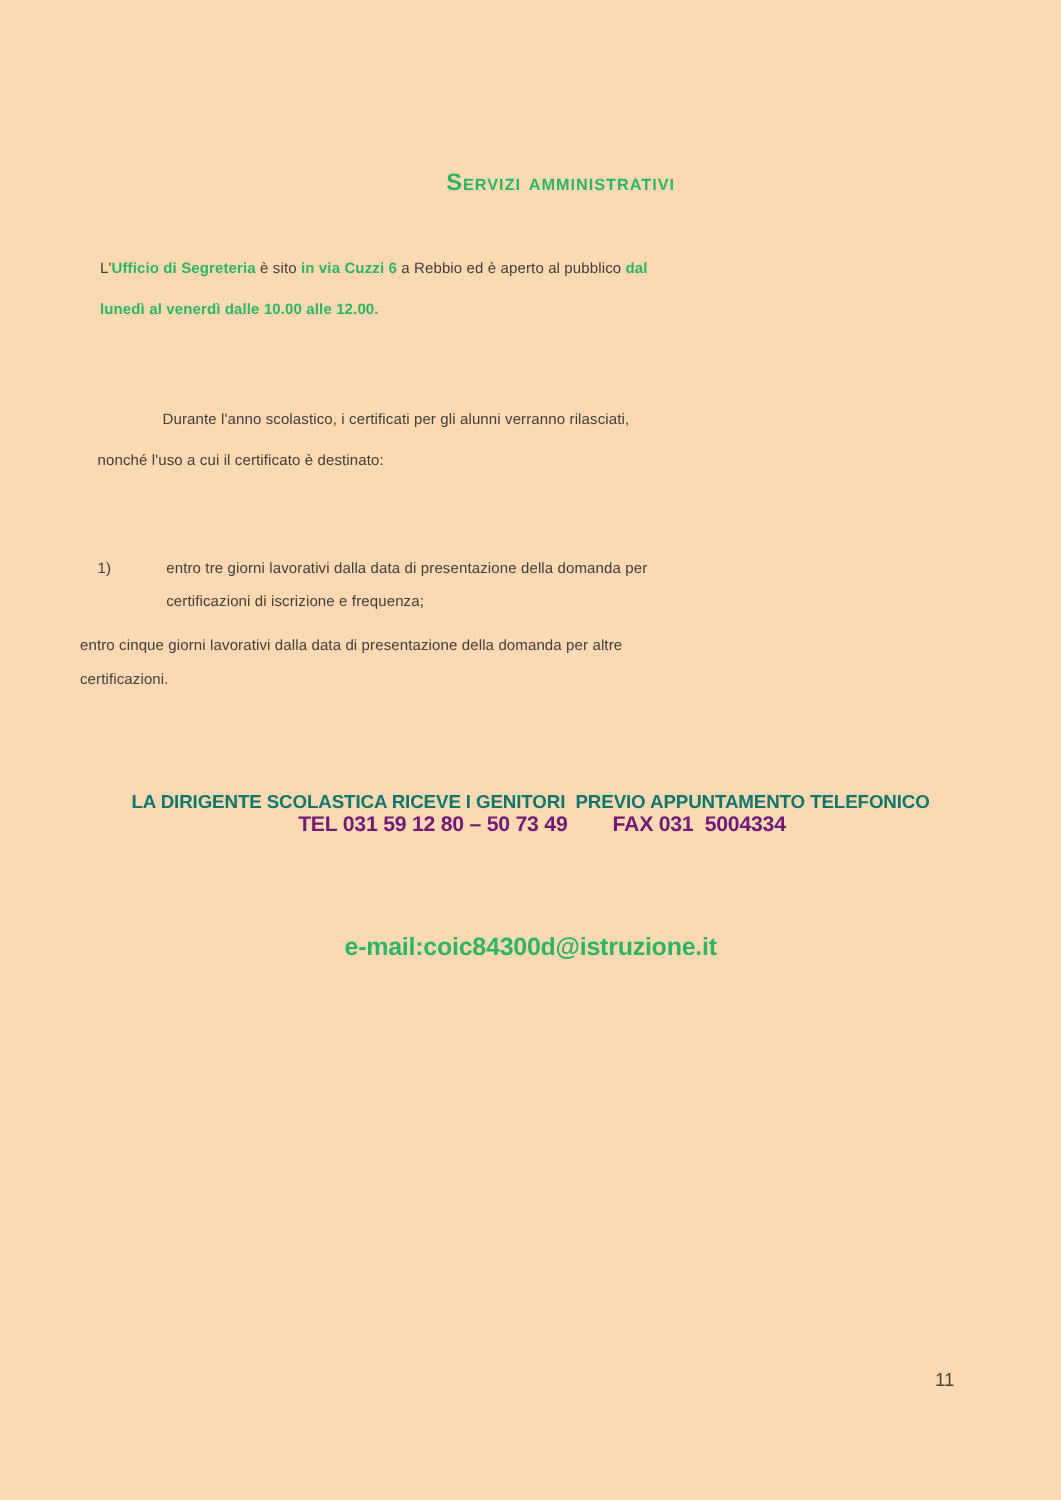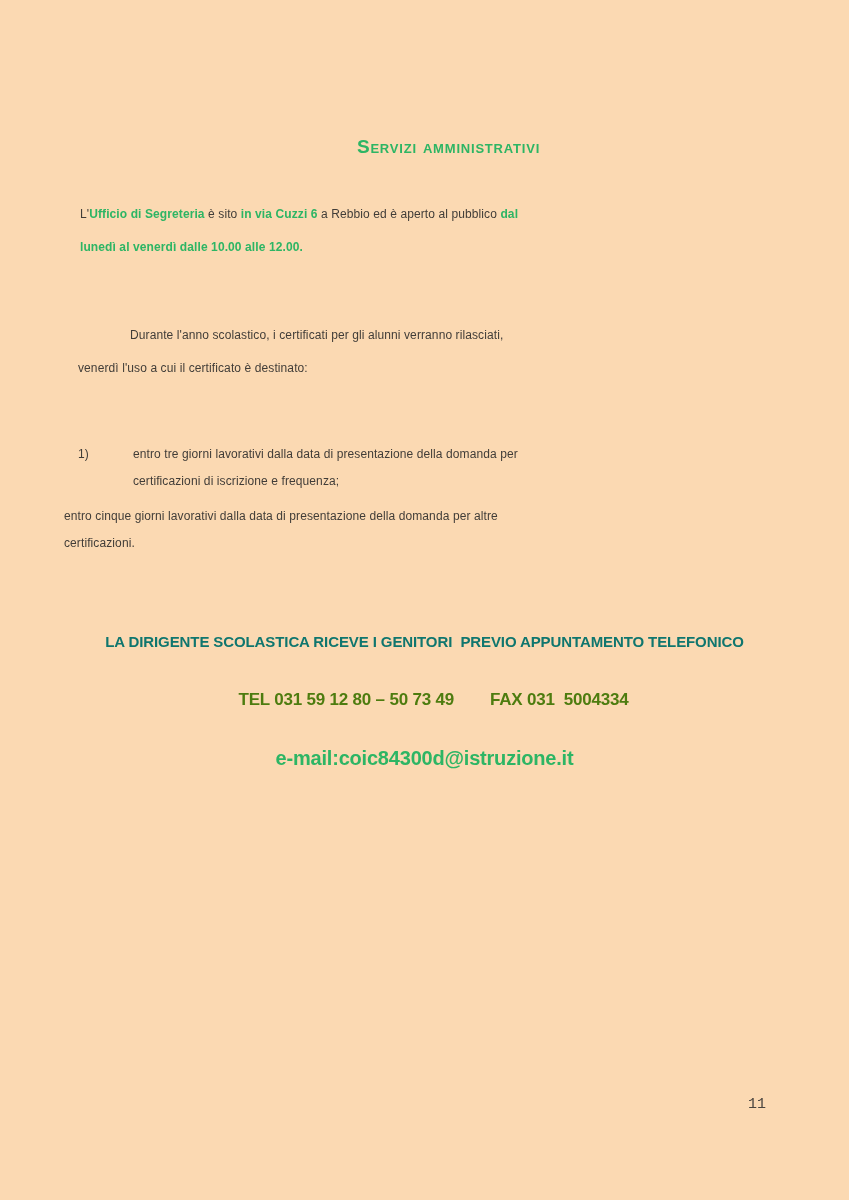--- a/index.html
+++ b/index.html
@@ -75,27 +75,27 @@
     width: 100%;
     text-align: center;
     font-size: 15px;
     font-weight: bold;
     letter-spacing: -0.1px;
     color: #0f766e;
     white-space: pre;
   }
   .tel-line {
     position: absolute;
-    top: 670px;
+    top: 630px;
     left: 0;
     width: 100%;
     text-align: center;
     font-size: 17px;
     font-weight: bold;
-    color: #4d7c0f;
+    color: #701a75;
     white-space: pre;
     letter-spacing: -0.2px;
   }
   .tel-line .tel { margin-right: 36px; }
   .email-line {
     position: absolute;
     top: 747px;
     left: 0;
     width: 100%;
     text-align: center;
@@ -103,38 +103,37 @@
     font-weight: bold;
     color: #2db564;
     letter-spacing: -0.2px;
   }
   .page-number {
     position: absolute;
     top: 1096px;
     left: 748px;
     font-size: 15px;
     color: #4a453f;
-    font-family: Liberation Mono, monospace;
   }
 </style>
 </head>
 <body>
 
 <div class="page">
 
   <div class="doc-title">Servizi amministrativi</div>
 
   <div class="para lh-wide intro">
     <div class="line"><span>L'</span><span class="gb">Ufficio di Segreteria</span><span> è sito </span><span class="gb">in via Cuzzi 6</span><span> a Rebbio ed è aperto al pubblico </span><span class="gb">dal</span></div>
     <div class="line gb">lunedì al venerdì dalle 10.00 alle 12.00.</div>
   </div>
 
   <div class="para lh-wide body-par">
     <div class="line indent">Durante l'anno scolastico, i certificati per gli alunni verranno rilasciati,</div>
-    <div class="line">venerdì l'uso a cui il certificato è destinato:</div>
+    <div class="line">nonché l'uso a cui il certificato è destinato:</div>
   </div>
 
   <div class="para lh-narrow list-block">
     <div class="list-marker">1)</div>
     <div class="list-content">
       <div class="line">entro tre giorni lavorativi dalla data di presentazione della domanda per</div>
       <div class="line">certificazioni di iscrizione e frequenza;</div>
     </div>
   </div>
 

